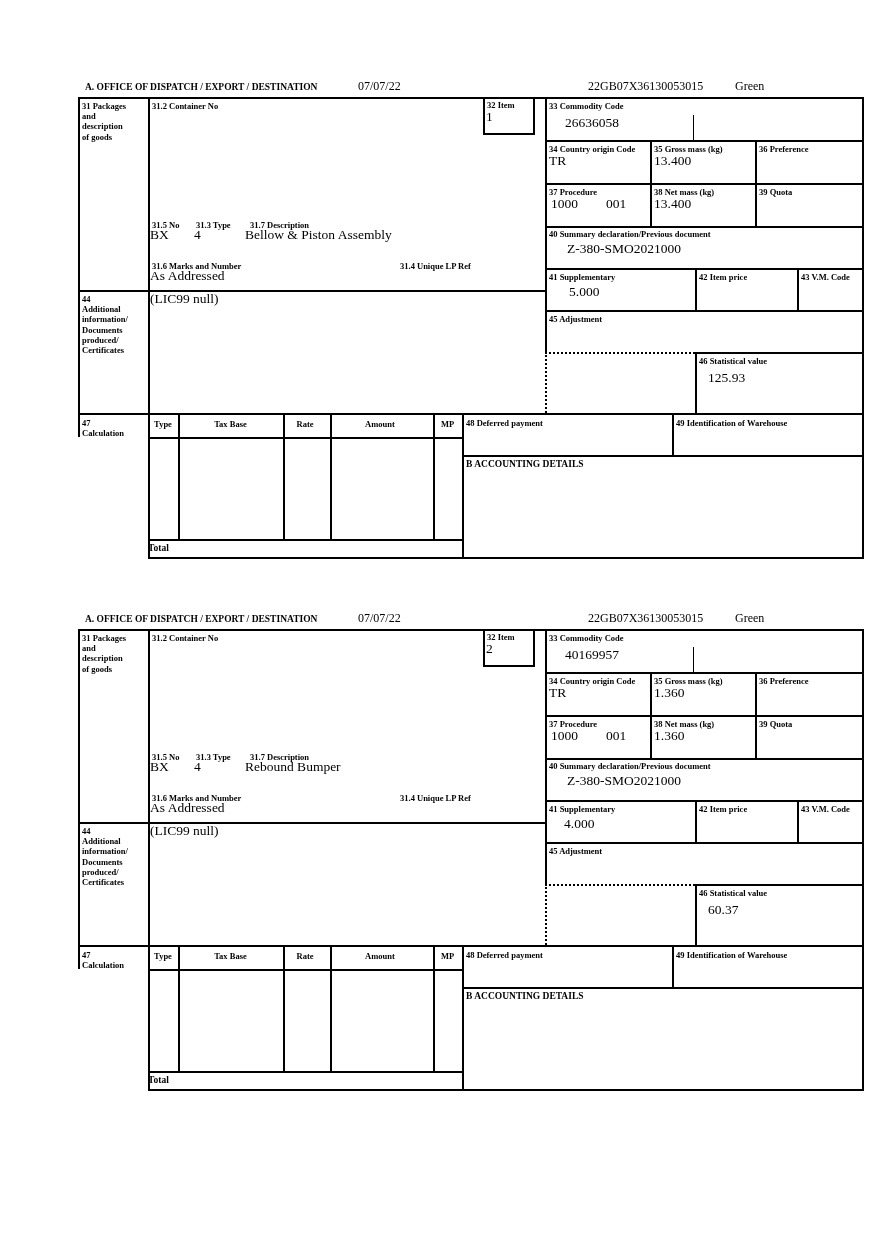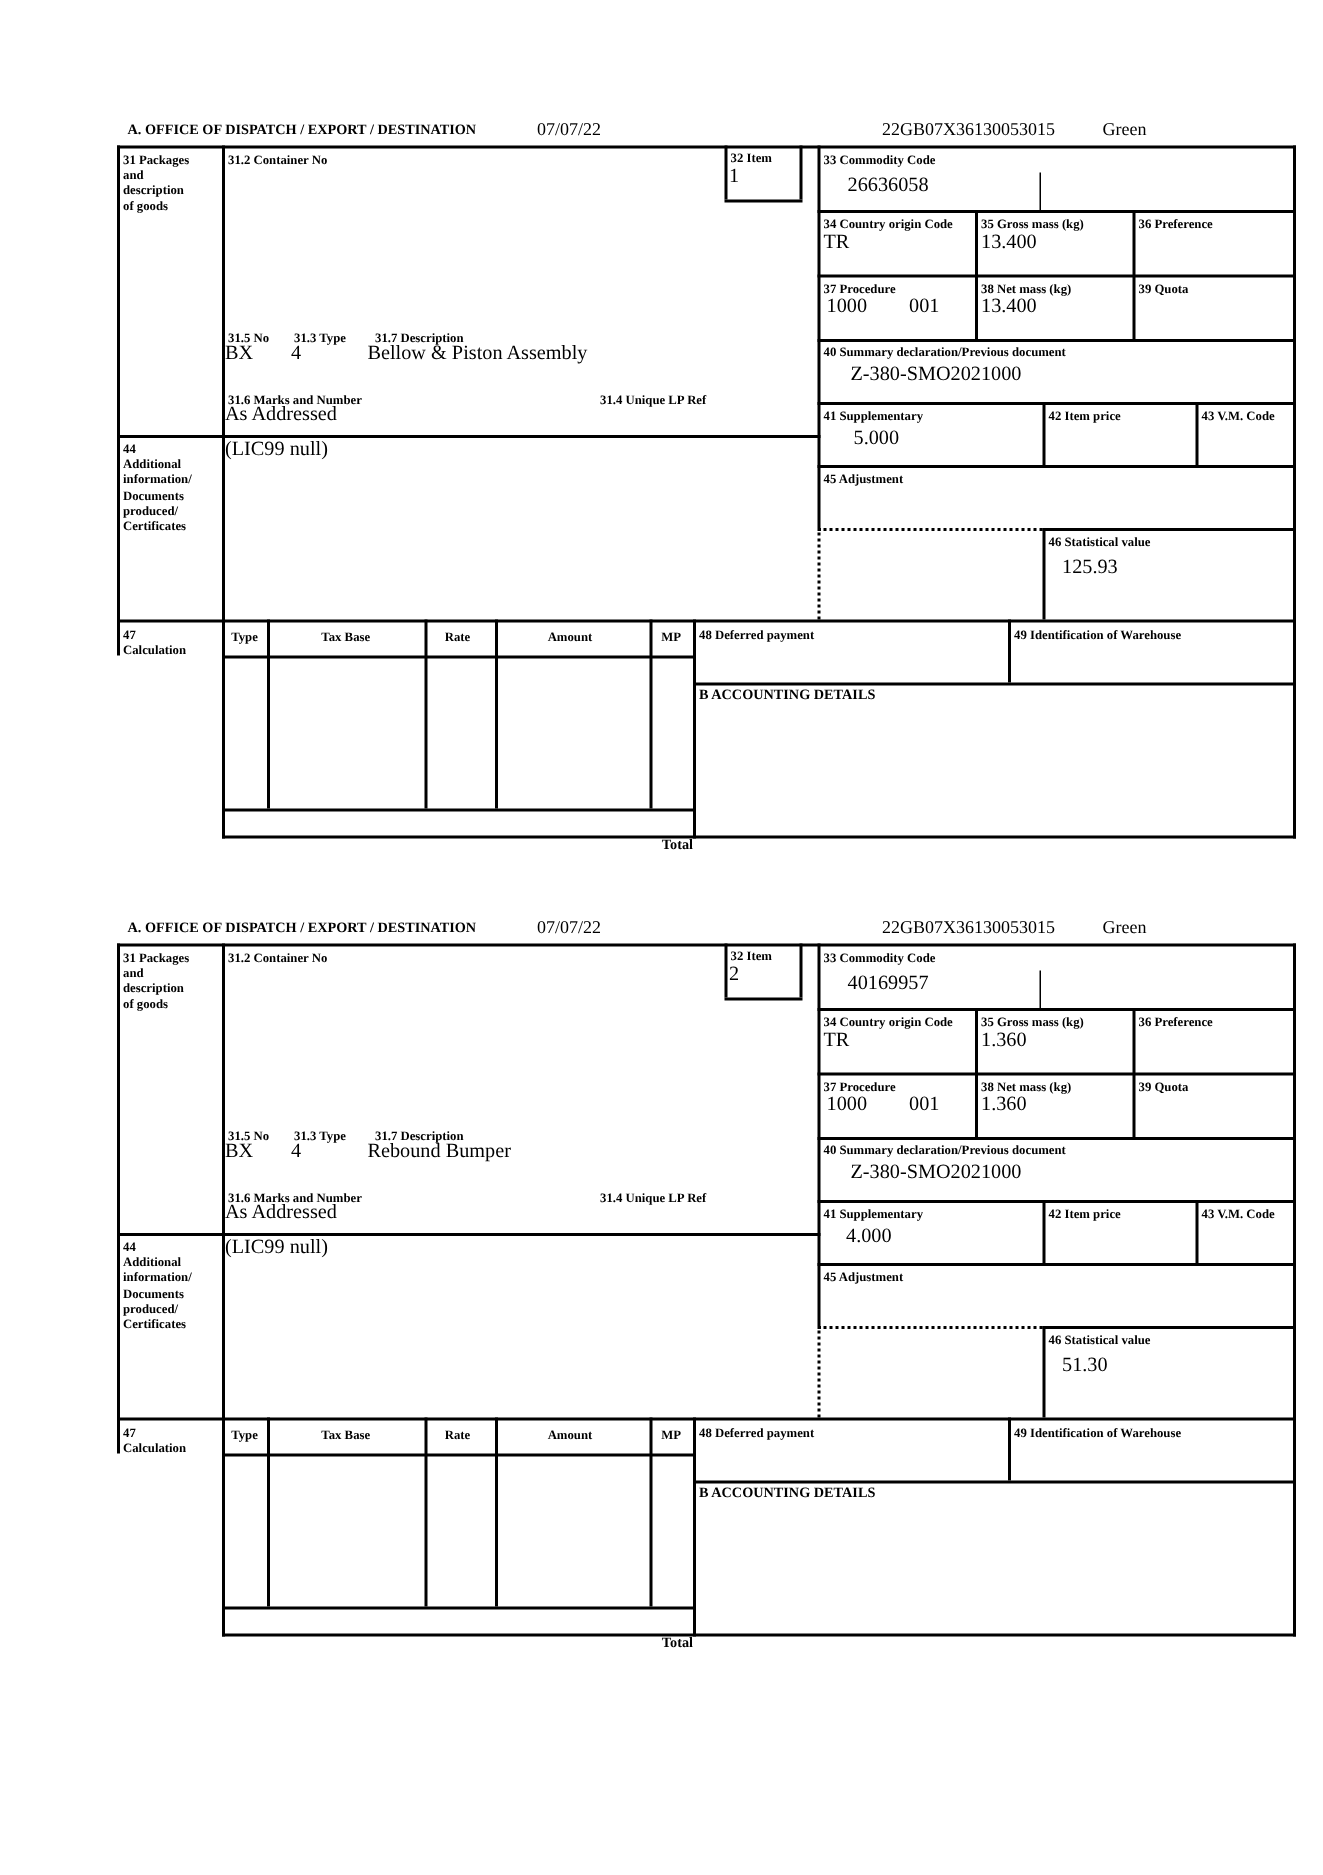--- a/index.html
+++ b/index.html
@@ -13,21 +13,21 @@
   .h{position:absolute;background:#000;height:2px;}
   .v{position:absolute;background:#000;width:2px;}
   .hd{position:absolute;height:0;border-top:2px dotted #000;}
   .vd{position:absolute;width:0;border-left:2px dotted #000;}
   
   .lbl{position:absolute;font-weight:bold;font-size:8.5px;line-height:1.2;white-space:pre-line;}
   .val{position:absolute;font-size:13.5px;line-height:1.1;white-space:pre;}
   .hdr-a{position:absolute;font-weight:bold;font-size:9.5px;top:4px;}
   .hdr-v{position:absolute;font-size:12px;top:1px;}
   .acct{position:absolute;font-weight:bold;font-size:9.5px;}
-  .total{position:absolute;font-weight:bold;font-size:9.5px;text-align:right;margin-top:16px;}
+  .total{position:absolute;font-weight:bold;font-size:9.5px;text-align:left;}
   .colh{position:absolute;font-weight:bold;font-size:8.5px;}
   .tr{text-align:center;padding-right:3px;box-sizing:border-box;}
   .tc{text-align:center;}
 </style>
 </head>
 <body>
 
 <div id="page">
   <div id="panels">
       <div class="panel panel-0">
@@ -234,17 +234,17 @@
       <div class="val" style="left:473px;top:100px">1000</div>
       <div class="val" style="left:528px;top:100px">001</div>
       <div class="val" style="left:576px;top:100px">1.360</div>
       <div class="val" style="left:72px;top:131px">BX</div>
       <div class="val" style="left:116px;top:131px">4</div>
       <div class="val" style="left:167px;top:131px">Rebound Bumper</div>
       <div class="val" style="left:72px;top:172px">As Addressed</div>
       <div class="val" style="left:489px;top:145px">Z-380-SMO2021000</div>
       <div class="val" style="left:486px;top:188px">4.000</div>
       <div class="val" style="left:72px;top:195px">(LIC99 null)</div>
-      <div class="val" style="left:630px;top:274px">51.30</div>
+      <div class="val" style="left:630px;top:274px">60.37</div>
     </div>
   </div>
     </div>
 </div>
 
 </body></html>

